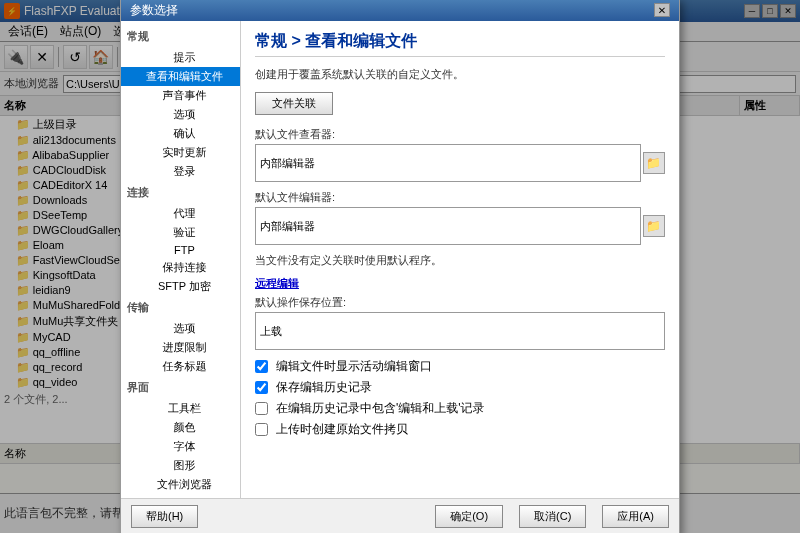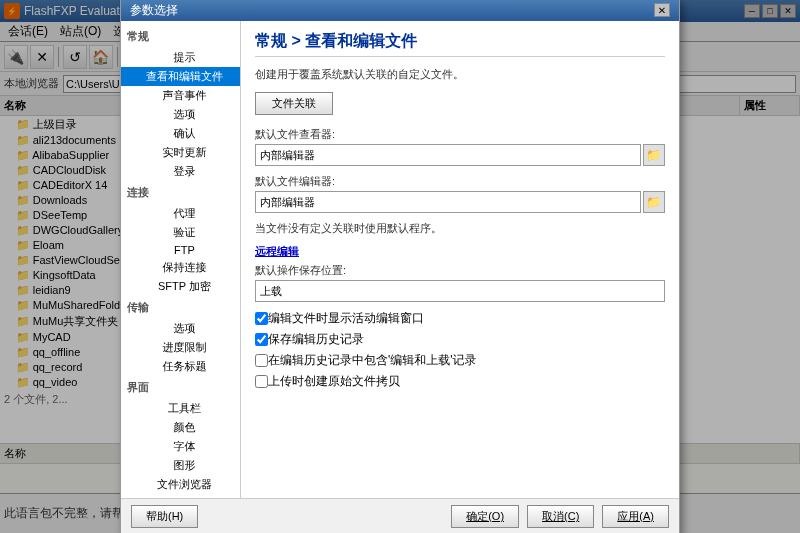--- a/index.html
+++ b/index.html
@@ -208,21 +208,21 @@
       border: 1px solid #888;
       background: linear-gradient(to bottom, #fff, #ddd);
       cursor: pointer;
       font-size: 11px;
       margin-bottom: 12px;
     }
     .form-row { margin-bottom: 8px; }
     .form-label { font-size: 11px; color: #333; margin-bottom: 2px; }
     .form-select {
       width: 100%;
-      height: 22px;
+      height: 38px;
       border: 1px solid #999;
       background: white;
       font-size: 11px;
       padding: 1px 4px;
       appearance: none;
     }
     .select-wrapper {
       position: relative;
       display: flex;
       align-items: center;
@@ -232,35 +232,35 @@
       width: 22px; height: 22px;
       border: 1px solid #999;
       background: #e0e0e0;
       cursor: pointer;
       display: flex; align-items: center; justify-content: center;
       font-size: 12px;
       margin-left: 2px;
     }
     .section-link { font-size: 11px; color: #0000cc; text-decoration: underline; cursor: pointer; font-weight: bold; margin: 8px 0 4px 0; }
     .form-note { font-size: 11px; color: #333; margin-bottom: 6px; }
-    .checkbox-row { display: flex; align-items: center; gap: 0; font-size: 11px; margin-bottom: 4px; }
+    .checkbox-row { display: flex; align-items: center; gap: 8px; font-size: 11px; margin-bottom: 4px; }
     .checkbox-row input[type=checkbox] { margin: 0; }
 
     
     .dialog-footer {
       height: 36px;
       background: #f0f0f0;
       border-top: 1px solid #ccc;
       display: flex;
       align-items: center;
       justify-content: space-between;
       padding: 0 10px;
     }
     .footer-left { display: flex; gap: 4px; }
-    .footer-right { display: flex; gap: 8px; text-decoration: underline; }
+    .footer-right { display: flex; gap: 16px; }
     .footer-btn {
       padding: 3px 14px;
       border: 1px solid #888;
       background: linear-gradient(to bottom, #fff, #ddd);
       cursor: pointer;
       font-size: 11px;
     }
 
     
     .bottom-area {

